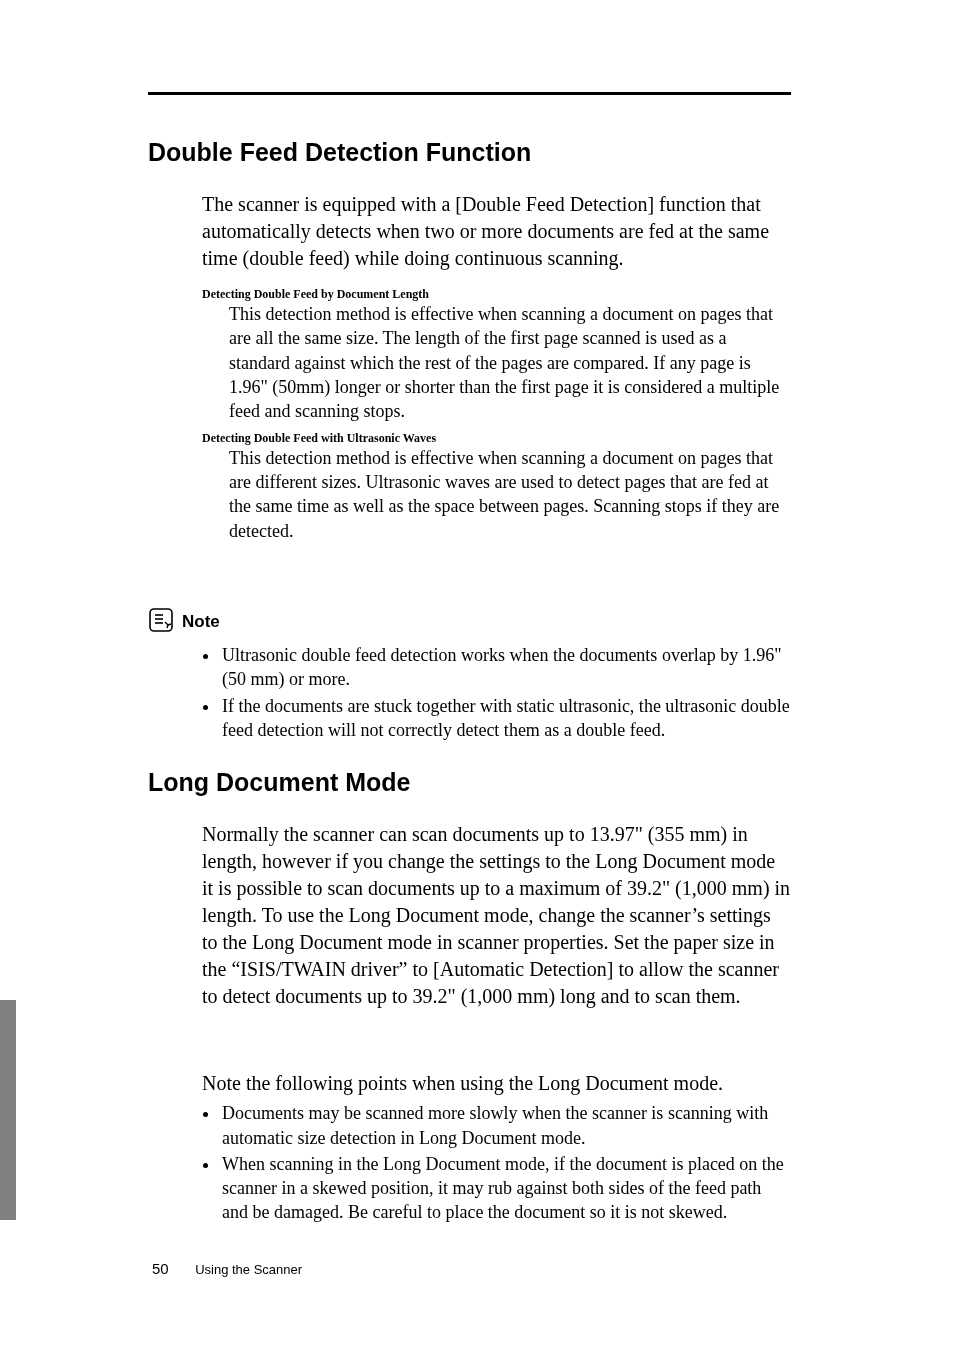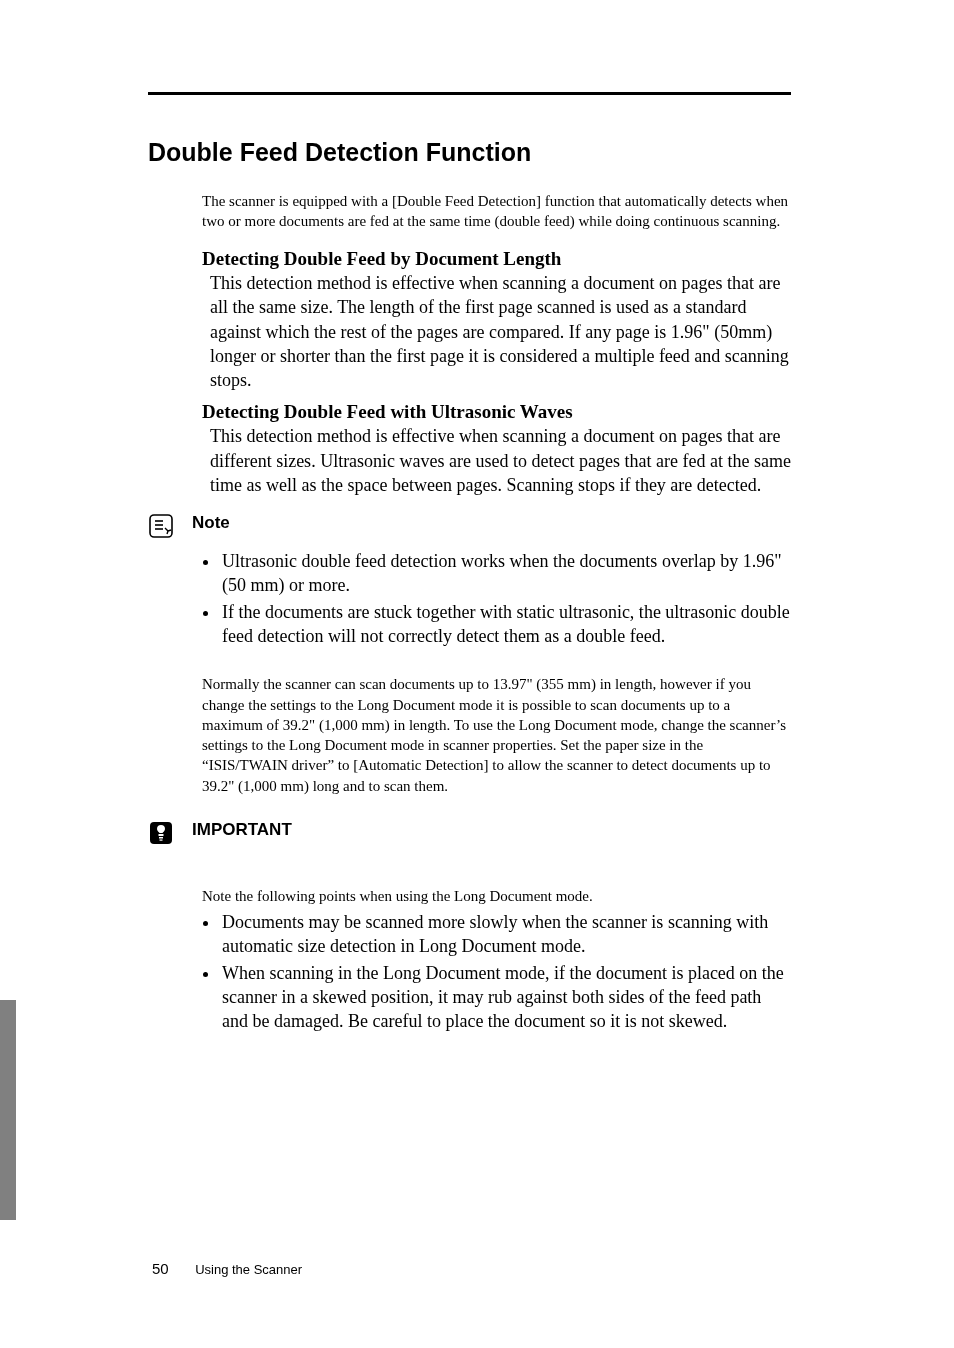--- a/index.html
+++ b/index.html
@@ -3,24 +3,24 @@
 <meta charset="utf-8">
 <style>
   * { box-sizing: border-box; margin: 0; padding: 0; }
   html, body { width: 954px; height: 1348px; background: #fff; font-family: "Times New Roman", Times, serif; color: #000; }
   .page { position: relative; width: 954px; height: 1348px; }
   .tab { position: absolute; left: 0; top: 1000px; width: 16px; height: 220px; background: #808080; }
   .band { position: absolute; left: 148px; top: 92px; width: 643px; height: 3px; background: #000; }
   .content { position: absolute; left: 148px; top: 138px; width: 643px; }
   .h1 { font-family: Helvetica, Arial, sans-serif; font-weight: bold; font-size: 25px; margin-bottom: 24px; }
   .body-indent { margin-left: 54px; }
-  .para { font-size: 15px; line-height: 1.35; margin-bottom: 14px; }
-  .subhead { font-size: 19px; font-weight: bold; line-height: 1.35; margin-bottom: 0; }
-  .sub-body { font-size: 18px; line-height: 1.35; margin-left: 8px; margin-bottom: 6px; }
-  .callout { margin-bottom: 6px; display: flex; gap: 18px; }
+  .para { font-size: 20px; line-height: 1.35; margin-bottom: 14px; }
+  .subhead { font-size: 12px; font-weight: bold; line-height: 1.35; margin-bottom: 0; }
+  .sub-body { font-size: 18px; line-height: 1.35; margin-left: 27px; margin-bottom: 6px; }
+  .callout { margin-bottom: 6px; display: flex; align-items: center; gap: 8px; margin-top: 48px; }
   .callout .label { font-family: Helvetica, Arial, sans-serif; font-weight: bold; font-size: 17px; }
   .bullets { list-style: disc; margin-left: 72px; }
   .bullets li { font-size: 18px; line-height: 1.35; margin-bottom: 2px; padding-left: 2px; }
   .section-gap { height: 24px; }
   .section-gap-sm { height: 10px; }
   .footer { position: absolute; left: 152px; bottom: 70px; font-family: Helvetica, Arial, sans-serif; }
   .footer .pg { font-weight: normal; font-size: 15px; margin-right: 22px; }
   .footer .txt { font-size: 13px; text-align: right; }
   .icon { display: inline-block; }
 </style>
@@ -59,39 +59,28 @@
       </span>
       <span class="label">Note</span>
     </div>
     <ul class="bullets">
       <li>Ultrasonic double feed detection works when the documents overlap by 1.96" (50 mm) or more.</li>
       <li>If the documents are stuck together with static ultrasonic, the ultrasonic double feed detection will not correctly detect them as a double feed.</li>
     </ul>
 
     <div class="section-gap"></div>
 
+    <div class="h1">Long Document Mode</div>
 
     <div class="body-indent">
       <p class="para">Normally the scanner can scan documents up to 13.97" (355 mm) in length, however if you change the settings to the Long Document mode it is possible to scan documents up to a maximum of 39.2" (1,000 mm) in length. To use the Long Document mode, change the scanner’s settings to the Long Document mode in scanner properties. Set the paper size in the “ISIS/TWAIN driver” to [Automatic Detection] to allow the scanner to detect documents up to 39.2" (1,000 mm) long and to scan them.</p>
     </div>
 
     <div class="section-gap-sm"></div>
 
-    <div class="callout">
-      <span class="icon">
-        <svg width="26" height="26" viewBox="0 0 26 26">
-          <rect x="2" y="2" width="22" height="22" rx="4" fill="#000"></rect>
-          <path d="M13 5 a4 4 0 0 1 4 4 c0 2 -2 3 -2.5 4 h-3 c-0.5 -1 -2.5 -2 -2.5 -4 a4 4 0 0 1 4 -4 z" fill="#fff"></path>
-          <rect x="10.5" y="14" width="5" height="2" fill="#fff"></rect>
-          <rect x="11" y="17" width="4" height="1.5" fill="#fff"></rect>
-          <rect x="11.5" y="19.5" width="3" height="1.2" fill="#fff"></rect>
-        </svg>
-      </span>
-      <span class="label">IMPORTANT</span>
-    </div>
 
     <div class="body-indent">
       <p class="para" style="margin-bottom:4px;margin-top:36px;">Note the following points when using the Long Document mode.</p>
     </div>
     <ul class="bullets">
       <li>Documents may be scanned more slowly when the scanner is scanning with automatic size detection in Long Document mode.</li>
       <li>When scanning in the Long Document mode, if the document is placed on the scanner in a skewed position, it may rub against both sides of the feed path and be damaged. Be careful to place the document so it is not skewed.</li>
     </ul>
 
   </div>

